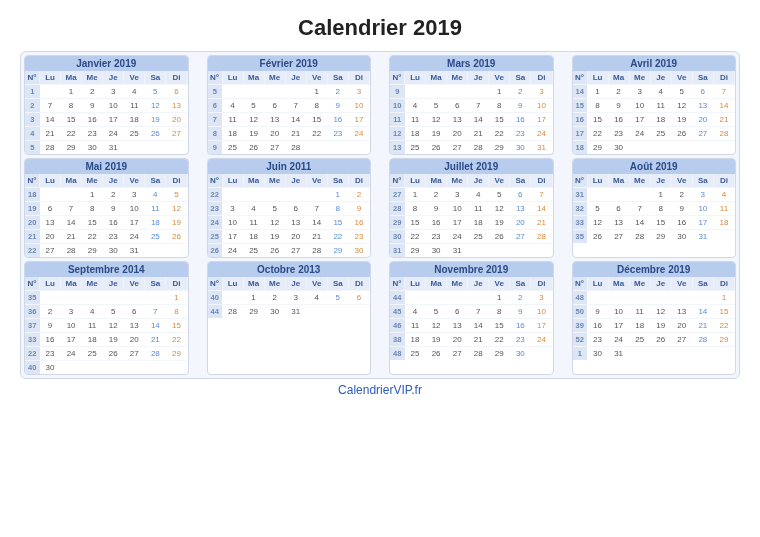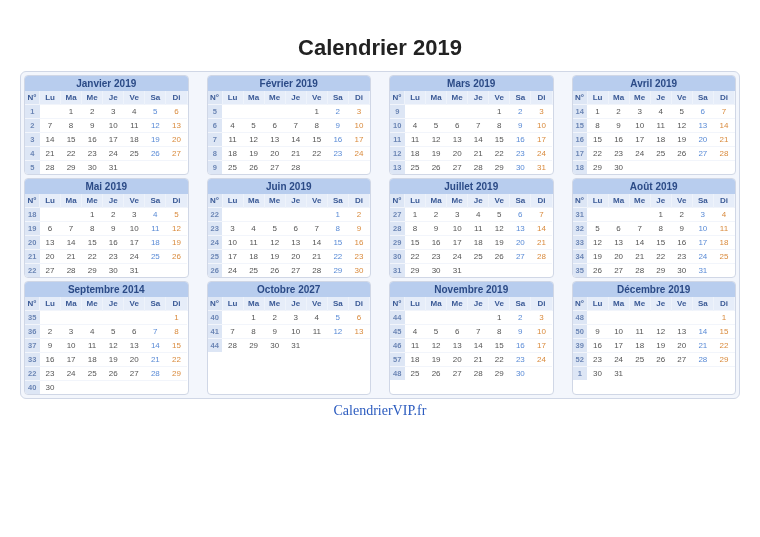--- a/index.html
+++ b/index.html
@@ -6,21 +6,20 @@
     margin: 0;
     padding: 0;
     font-family: Arial, Helvetica, sans-serif;
     background: #fff;
     width: 760px;
     font-size: 9px;
     color: #333;
   }
   .page {
     padding: 15px 20px 8px 20px;
-    margin-top: 20px;
   }
   .title {
     text-align: center;
     font-size: 22px;
     font-weight: bold;
     color: #222;
     margin-bottom: 10px;
   }
   .outer {
     border: 1px solid #d0d7e6;
@@ -79,23 +78,22 @@
     color: #6c86b5;
     font-weight: bold;
     font-size: 7.5px;
     width: 14px;
   }
   td.sat { color: #5a8bd6; }
   td.sun { color: #d98a3c; }
   .footer {
     text-align: center;
     color: #2b5bbf;
-    font-size: 14px;
+    font-size: 12px;
     padding-top: 4px;
-    font-family: Liberation Serif, serif;
   }
 </style>
 </head>
 <body>
 
 <div class="page">
   <div class="title">Calendrier 2019</div>
   <div class="outer">
     <div class="grid" id="grid">
         <div class="row">
@@ -440,21 +438,21 @@
                   <td>29</td>
                   <td>30</td>
                   <td>31</td>
                   <td class="sat"></td>
                   <td class="sun"></td>
                 </tr>
               </tbody>
             </table>
           </div>
           <div class="month">
-            <div class="mhead">Juin 2019</div>
+            <div class="mhead">Juin 2011</div>
             <table>
               <thead>
                 <tr>
                   <th>N°</th>
                   <th>Lu</th>
                   <th>Ma</th>
                   <th>Me</th>
                   <th>Je</th>
                   <th>Ve</th>
                   <th>Sa</th>
@@ -624,30 +622,20 @@
                   <td class="wk">33</td>
                   <td>12</td>
                   <td>13</td>
                   <td>14</td>
                   <td>15</td>
                   <td>16</td>
                   <td class="sat">17</td>
                   <td class="sun">18</td>
                 </tr>
                 <tr>
-                  <td class="wk">34</td>
-                  <td>19</td>
-                  <td>20</td>
-                  <td>21</td>
-                  <td>22</td>
-                  <td>23</td>
-                  <td class="sat">24</td>
-                  <td class="sun">25</td>
-                </tr>
-                <tr>
                   <td class="wk">35</td>
                   <td>26</td>
                   <td>27</td>
                   <td>28</td>
                   <td>29</td>
                   <td>30</td>
                   <td class="sat">31</td>
                   <td class="sun"></td>
                 </tr>
               </tbody>
@@ -728,21 +716,21 @@
                   <td></td>
                   <td></td>
                   <td></td>
                   <td class="sat"></td>
                   <td class="sun"></td>
                 </tr>
               </tbody>
             </table>
           </div>
           <div class="month">
-            <div class="mhead">Octobre 2027</div>
+            <div class="mhead">Octobre 2013</div>
             <table>
               <thead>
                 <tr>
                   <th>N°</th>
                   <th>Lu</th>
                   <th>Ma</th>
                   <th>Me</th>
                   <th>Je</th>
                   <th>Ve</th>
                   <th>Sa</th>
@@ -752,30 +740,20 @@
               <tbody>
                 <tr>
                   <td class="wk">40</td>
                   <td></td>
                   <td>1</td>
                   <td>2</td>
                   <td>3</td>
                   <td>4</td>
                   <td class="sat">5</td>
                   <td class="sun">6</td>
-                </tr>
-                <tr>
-                  <td class="wk">41</td>
-                  <td>7</td>
-                  <td>8</td>
-                  <td>9</td>
-                  <td>10</td>
-                  <td>11</td>
-                  <td class="sat">12</td>
-                  <td class="sun">13</td>
                 </tr>
                 <tr>
                   <td class="wk">44</td>
                   <td>28</td>
                   <td>29</td>
                   <td>30</td>
                   <td>31</td>
                   <td></td>
                   <td class="sat"></td>
                   <td class="sun"></td>
@@ -823,21 +801,21 @@
                   <td class="wk">46</td>
                   <td>11</td>
                   <td>12</td>
                   <td>13</td>
                   <td>14</td>
                   <td>15</td>
                   <td class="sat">16</td>
                   <td class="sun">17</td>
                 </tr>
                 <tr>
-                  <td class="wk">57</td>
+                  <td class="wk">38</td>
                   <td>18</td>
                   <td>19</td>
                   <td>20</td>
                   <td>21</td>
                   <td>22</td>
                   <td class="sat">23</td>
                   <td class="sun">24</td>
                 </tr>
                 <tr>
                   <td class="wk">48</td>

